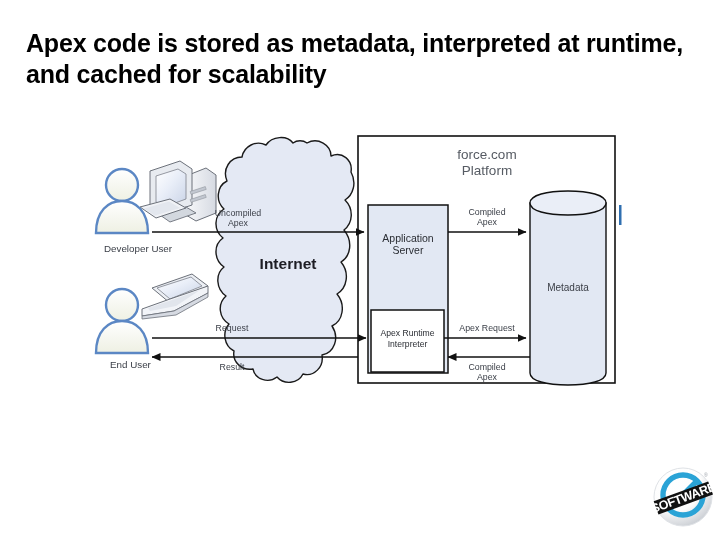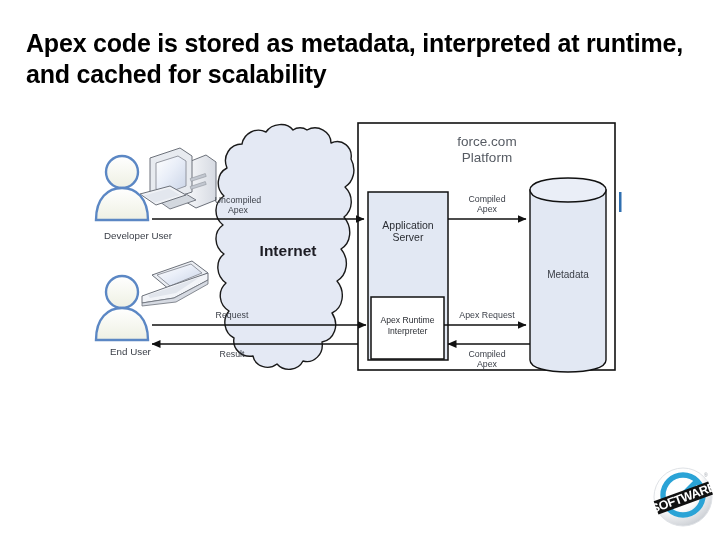--- a/index.html
+++ b/index.html
@@ -28,21 +28,21 @@
     font-size: 25px;
     line-height: 31px;
     font-weight: bold;
     color: #000000;
     letter-spacing: -0.2px;
   }
   
   #diagram {
     position: absolute;
     left: 0;
-    top: 110px;
+    top: 123px;
     width: 720px;
     height: 280px;
   }
   #diagram svg {
     display: block;
   }
   
   #logo {
     position: absolute;
     left: 652px;

